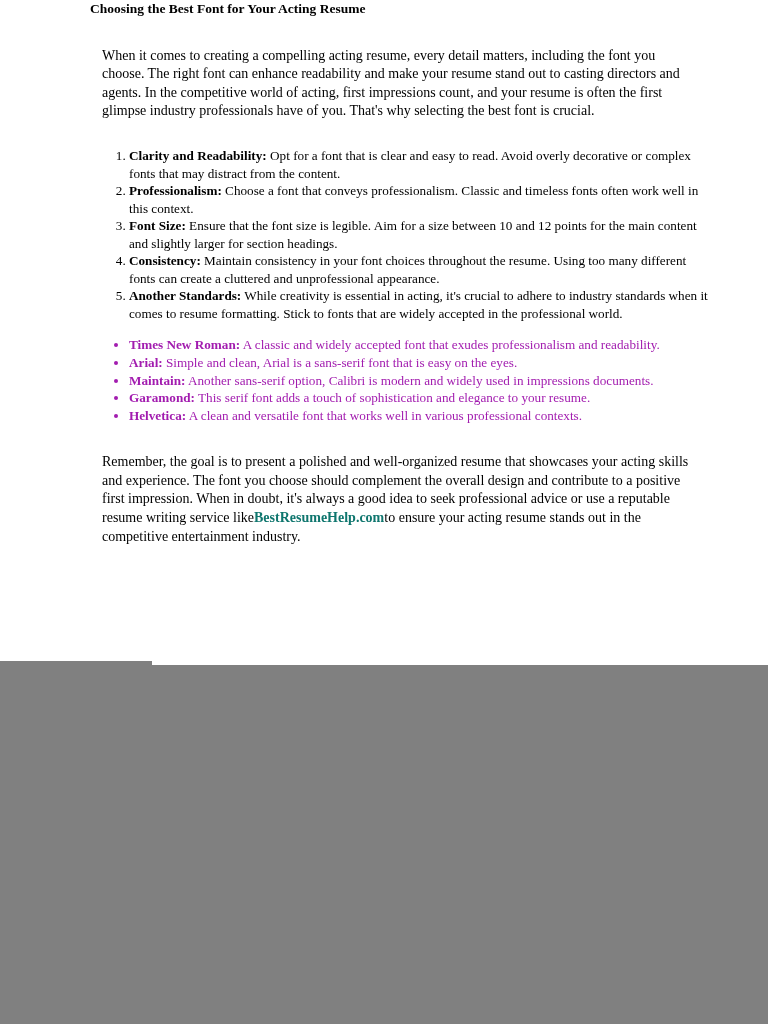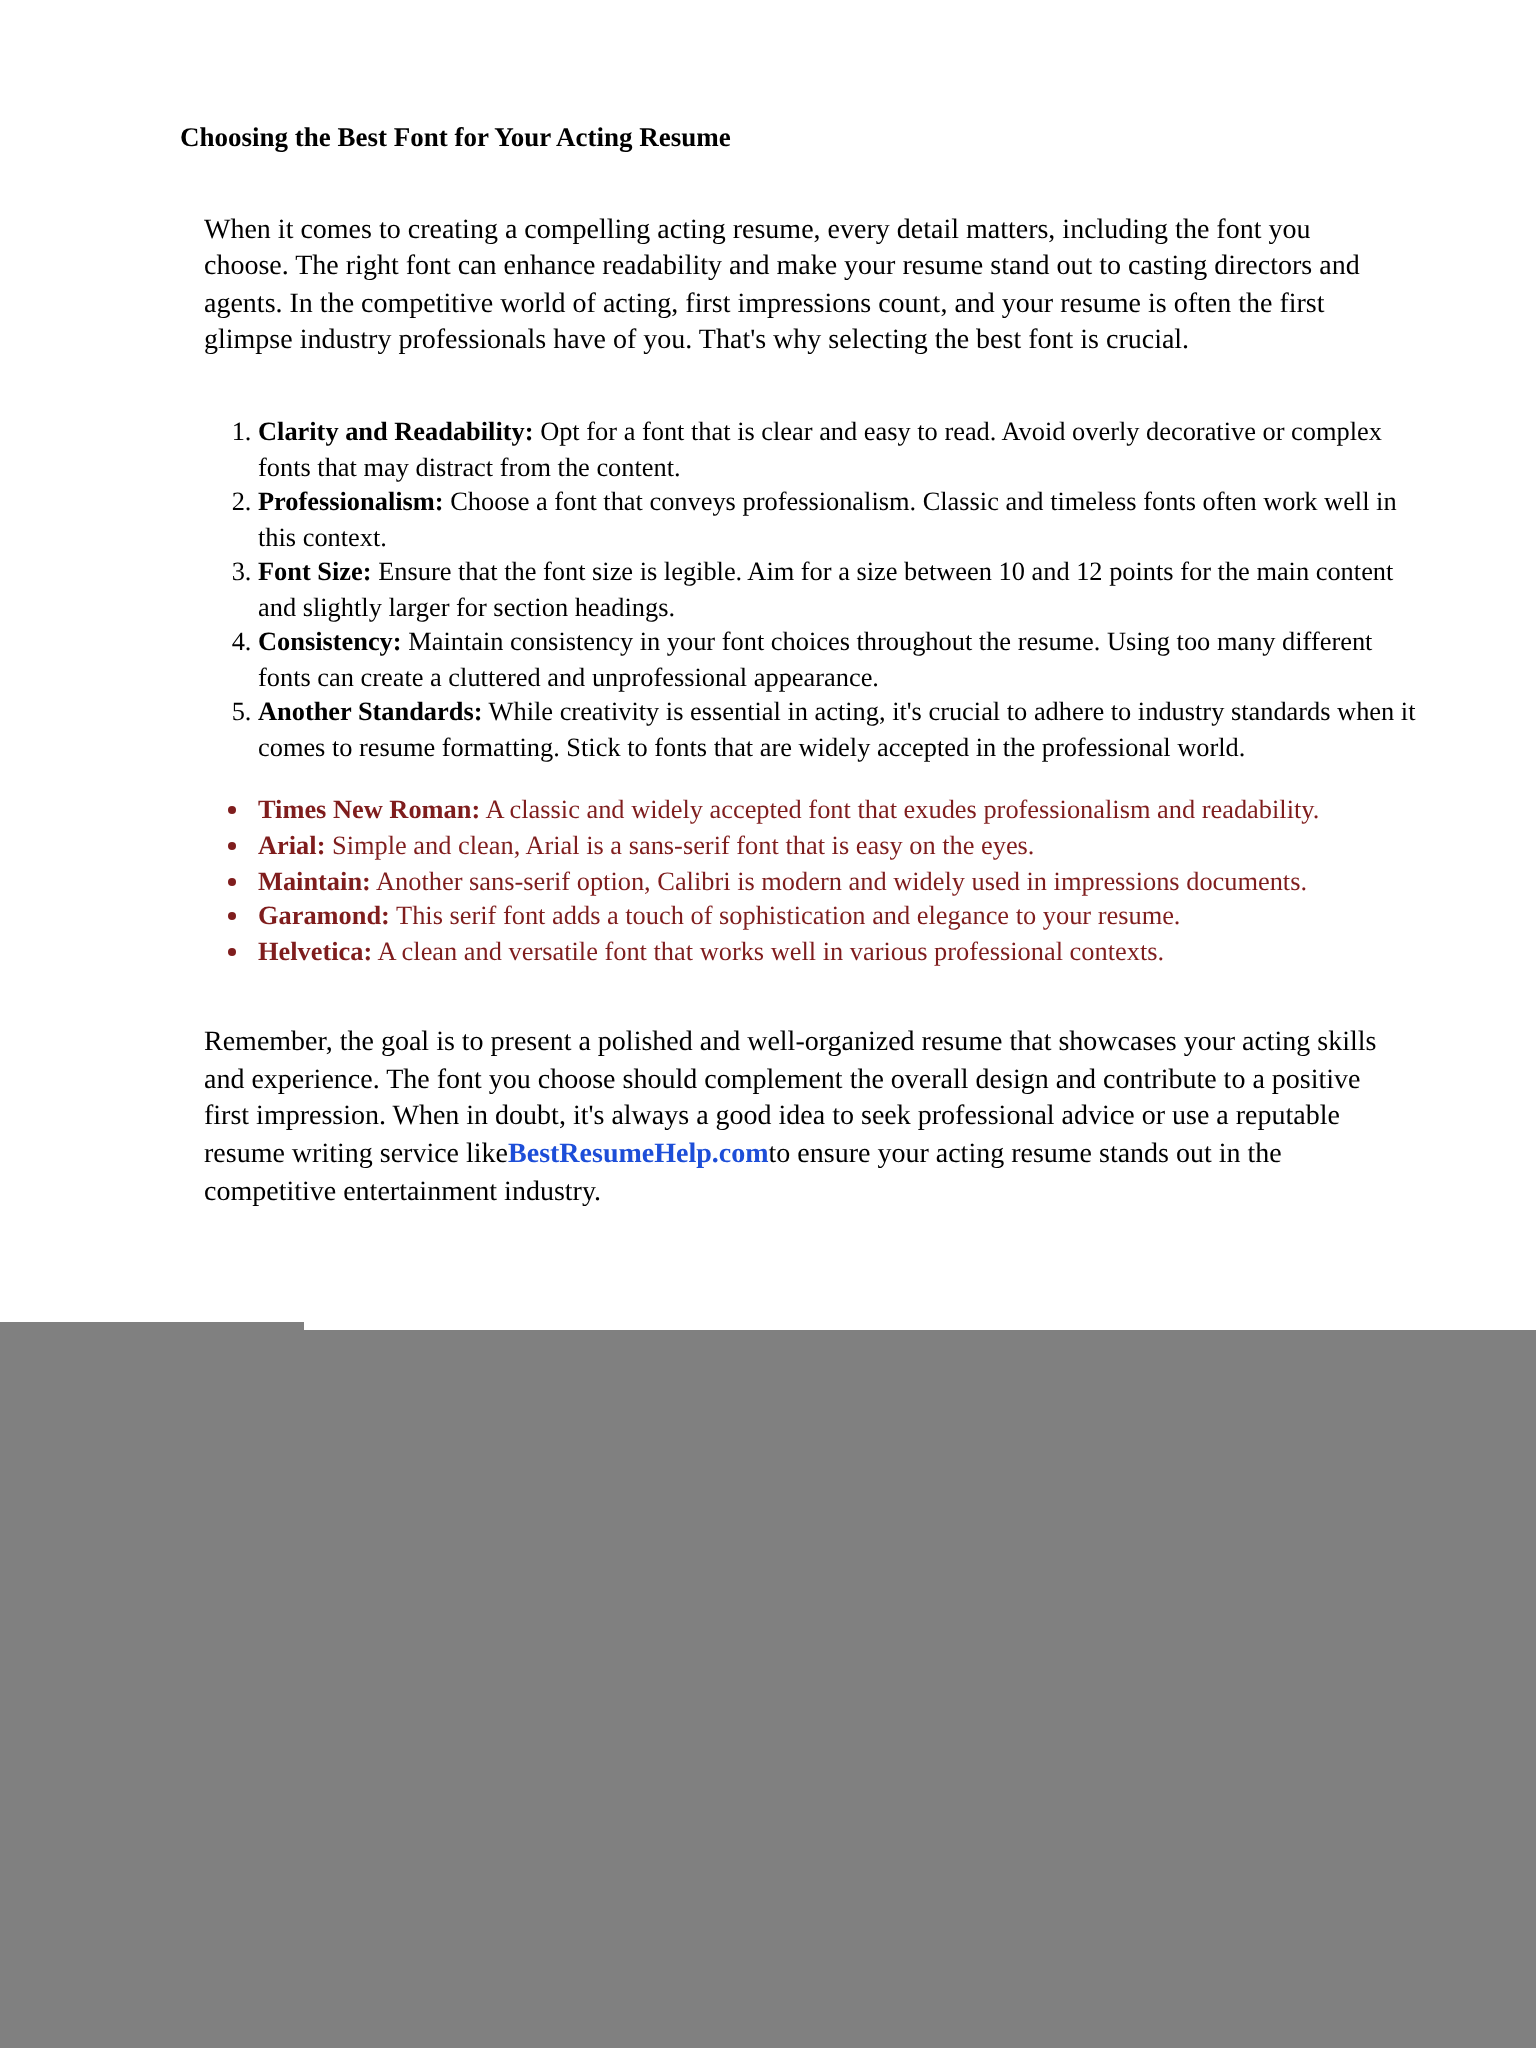--- a/index.html
+++ b/index.html
@@ -50,21 +50,20 @@
     top: 0;
     width: 622px;
   }
 
   .doc-title {
     font-size: 13.5px;
     font-weight: bold;
     line-height: 1.3;
     color: #000;
     margin: 0;
-    padding-top: 60px;
   }
 
   p.para {
     font-size: 14px;
     line-height: 1.33;
     color: #000;
     margin: 12px;
     padding-top: 17px;
     text-align: left;
   }
@@ -85,31 +84,31 @@
 
   ul.bullet-list {
     margin: 0;
     padding: 0 0 0 39px;
     padding-top: 14px;
     list-style-type: disc;
   }
   ul.bullet-list > li {
     font-size: 13.2px;
     line-height: 1.33;
-    color: #7f1d1d;
+    color: #a21caf;
     margin: 0;
   }
 
   .term {
     font-weight: bold;
     margin-top: 16px;
   }
 
   a.inline-link {
-    color: #1d4ed8;
+    color: #0f766e;
     font-weight: bold;
     text-decoration: none;
   }
 
   
   .gray-viewport {
     position: absolute;
     left: 0;
     top: 665px;
     width: 768px;

